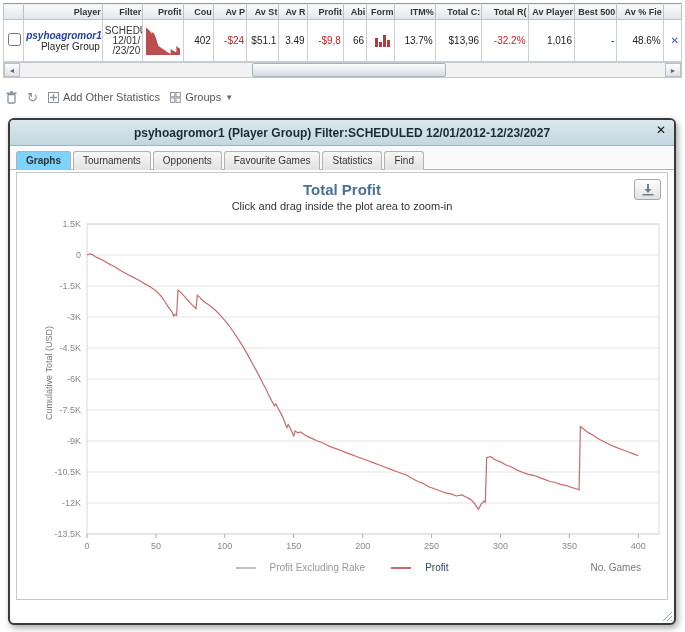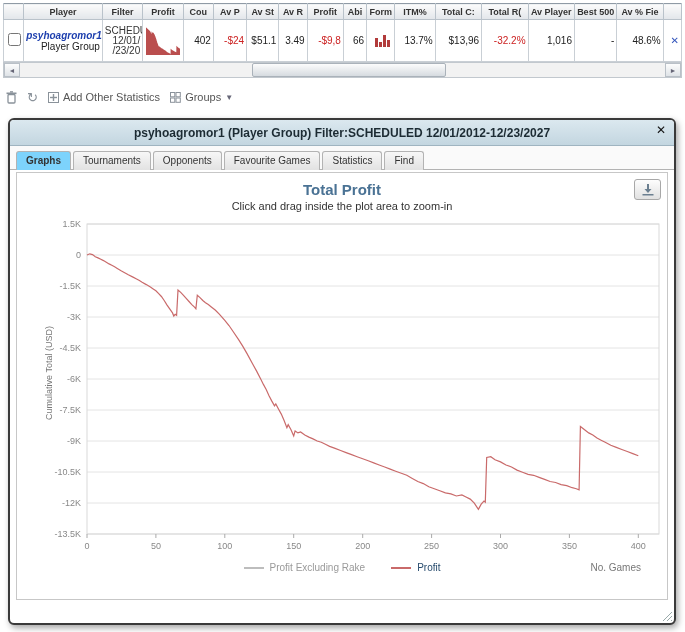--- a/index.html
+++ b/index.html
@@ -11,21 +11,21 @@
   }
 
   
   .results-wrap { position:absolute; left:3px; top:3px; width:679px; }
   table.results { border-collapse:collapse; table-layout:fixed; width:679px; background:#fff;
     border:1px solid #8f9aa5; }
   table.results th {
     font-size:9px; font-weight:bold; color:#333; height:16px;
     background:linear-gradient(#fbfbfb,#e2e6ea);
     border:1px solid #b9c2ca; border-top:none; white-space:nowrap; overflow:hidden;
-    text-align:center; padding:0 1px;
+    text-align:right; padding:0 1px;
   }
   table.results td {
     font-size:10px; border:1px solid #c9cfd5; height:42px; padding:0 2px;
     white-space:nowrap; overflow:hidden; text-align:right; background:#fff;
   }
   td.c { text-align:center; }
   .player-name { color:#1d3fae; font-weight:bold; font-size:10px; display:block;font-style:italic; }
   .player-type { color:#222; font-size:10px; display:block; }
   .filter-cell { font-size:8px; line-height:10px; text-align:left; color:#333; }
   .neg { color:#cc2222; }
@@ -77,21 +77,21 @@
   .dl-btn { position:absolute; top:6px; right:6px; width:27px; height:21px;
     border:1px solid #a8a8a8; border-radius:3px; background:linear-gradient(#fdfdfd,#e1e1e1);
     display:flex; align-items:center; justify-content:center; cursor:pointer; }
   .ylab { position:absolute; left:-28px; top:195px; transform:rotate(-90deg); transform-origin:center;
     font-size:9px; color:#777; width:120px; text-align:center; }
   svg.mainchart { display:block; margin:4px 0 0 8px; }
   .tick { font:9px "Liberation Sans","DejaVu Sans",sans-serif; fill:#888; }
 
   .legend-row { display:flex; align-items:center; justify-content:center; gap:26px;
     font-size:10px; position:relative; margin-top:2px; }
-  .legend-item { display:flex; align-items:center; gap:6px; }
+  .legend-item { display:flex; align-items:center; gap:14px; }
   .swatch { width:20px; height:2px; display:inline-block; }
   .lg-grey { color:#9a9a9a; }
   .lg-main { color:#274b6d; }
   .nogames { position:absolute; right:26px; top:0; font-size:10px; color:#777; }
 
   .grip { position:absolute; right:1px; bottom:1px; width:12px; height:12px; }
 </style>
 </head>
 <body>
 

